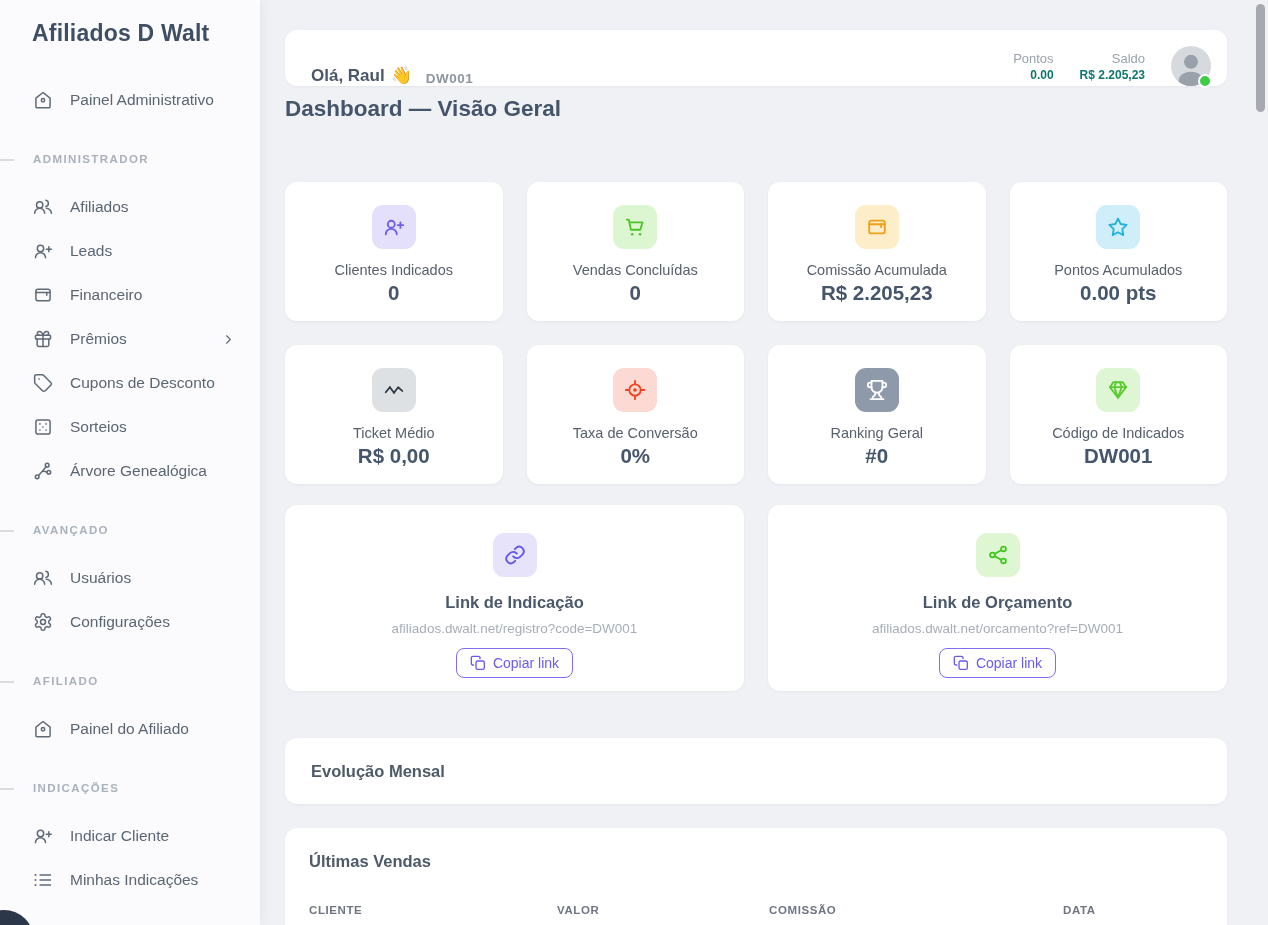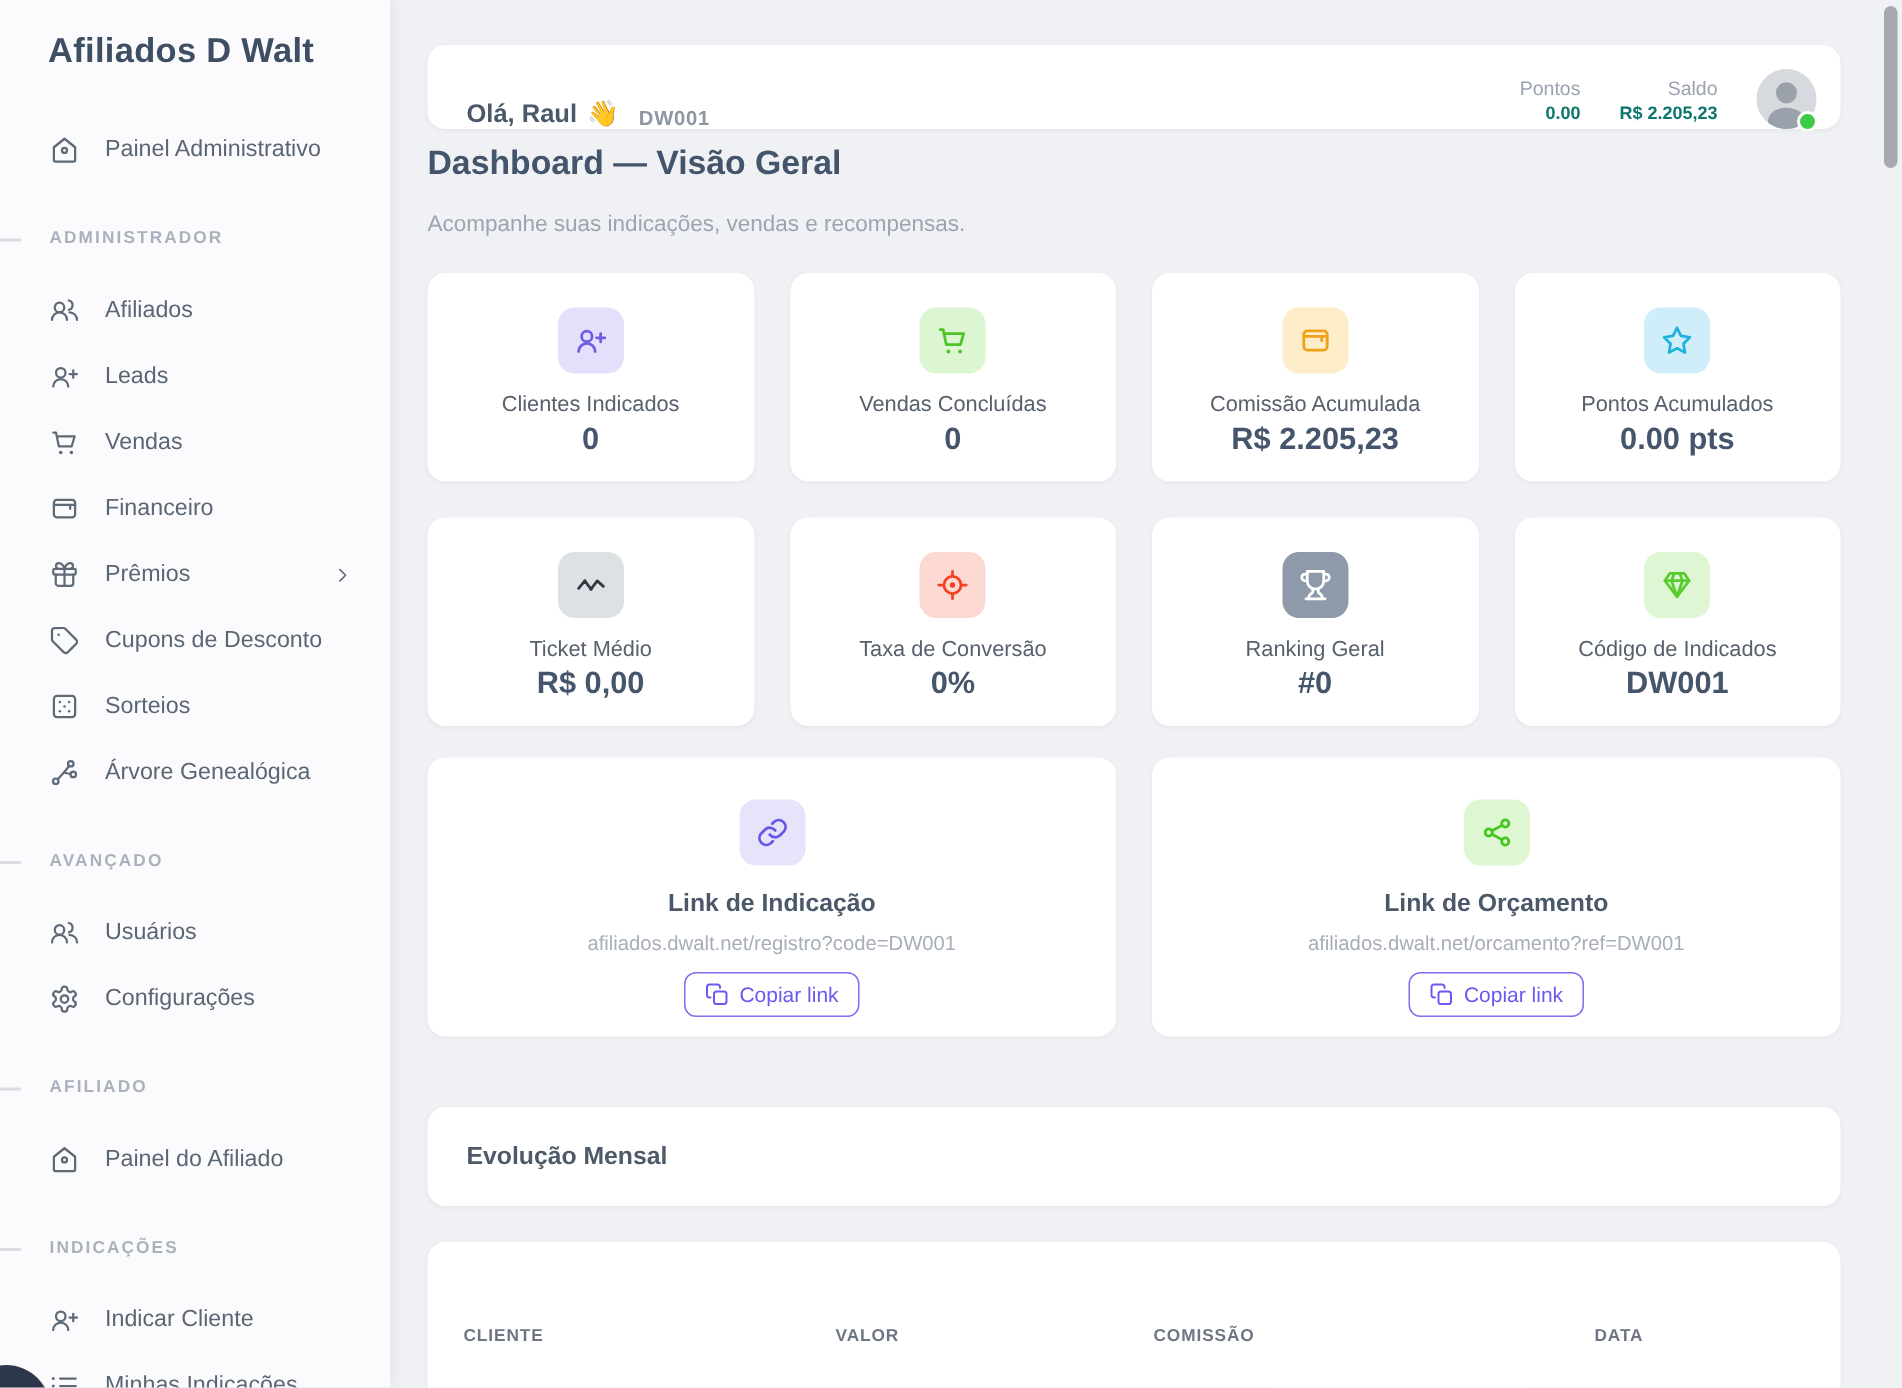--- a/index.html
+++ b/index.html
@@ -220,26 +220,20 @@
       <span>Afiliados</span>
     </div>
     <div class="nav-item">
       <svg class="ic">
           <use href="#i-user-plus"></use>
         </svg>
       <span>Leads</span>
     </div>
     <div class="nav-item">
       <svg class="ic">
-          <use href="#i-cart"></use>
-        </svg>
-      <span>Vendas</span>
-    </div>
-    <div class="nav-item">
-      <svg class="ic">
           <use href="#i-wallet"></use>
         </svg>
       <span>Financeiro</span>
     </div>
     <div class="nav-item">
       <svg class="ic">
           <use href="#i-gift"></use>
         </svg>
       <span>Prêmios</span>
       <svg class="ic nav-chevron">
@@ -323,21 +317,20 @@
           <svg class="ic" style="width:40px;height:40px;color:#9aa1ab">
               <use href="#i-person"></use>
             </svg>
         </div>
         <span class="status-dot" style="background: rgb(62, 203, 69);"></span>
       </div>
     </div>
   </div>
 
   <h1 class="page-title">Dashboard — Visão Geral</h1>
-  <div class="page-subtitle">Acompanhe suas indicações, vendas e recompensas.</div>
 
   <section class="stats">
     <div class="card stat-card">
       <div class="stat-icon" style="background: rgb(228, 224, 251); color: rgb(109, 92, 230);">
           <svg class="ic">
             <use href="#i-user-plus"></use>
           </svg>
         </div>
       <div class="stat-label">Clientes Indicados</div>
       <div class="stat-value">0</div>
@@ -438,20 +431,21 @@
         <span>Copiar link</span>
       </button>
     </div>
   </section>
 
   <section class="card panel-evolucao">
     <span>Evolução Mensal</span>
   </section>
 
   <section class="card panel-vendas">
+    <div class="vendas-title">Últimas Vendas</div>
     <div class="vendas-header">
       <div class="col-cliente">CLIENTE</div>
       <div class="col-valor">VALOR</div>
       <div class="col-comissao">COMISSÃO</div>
       <div>DATA</div>
     </div>
   </section>
 
 </main>
 

